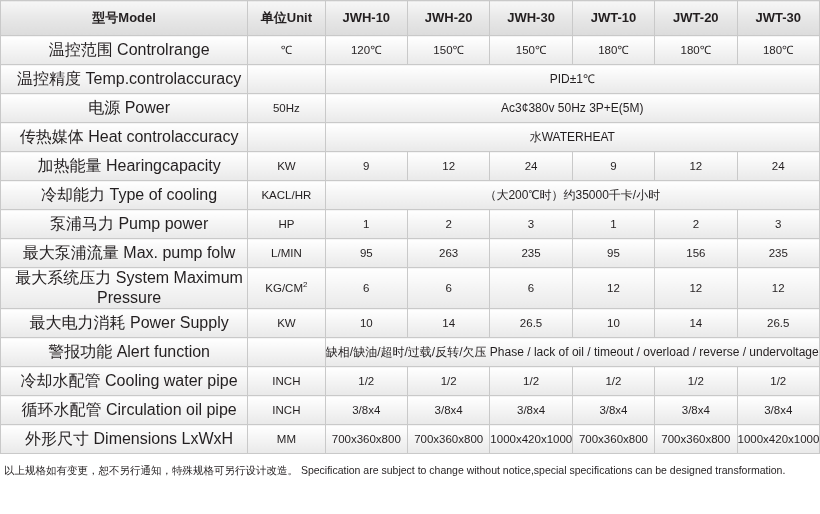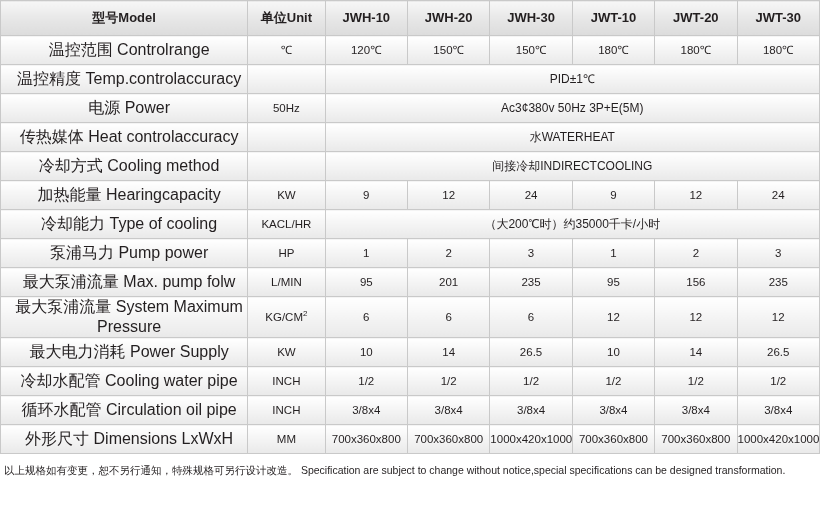--- a/index.html
+++ b/index.html
@@ -118,25 +118,20 @@
           <td class="col-label">电源 Power</td>
           <td class="unit">50Hz</td>
           <td class="span-all" colspan="6">Ac3¢380v 50Hz 3P+E(5M)</td>
         </tr>
         <tr>
           <td class="col-label">传热媒体 Heat controlaccuracy</td>
           <td class="unit"></td>
           <td class="span-all" colspan="6">水WATERHEAT</td>
         </tr>
         <tr>
-          <td class="col-label">冷却方式 Cooling method</td>
-          <td class="unit"></td>
-          <td class="span-all" colspan="6">间接冷却INDIRECTCOOLING</td>
-        </tr>
-        <tr>
           <td class="col-label">加热能量 Hearingcapacity</td>
           <td class="unit">KW</td>
           <td>9</td>
           <td>12</td>
           <td>24</td>
           <td>9</td>
           <td>12</td>
           <td>24</td>
         </tr>
         <tr>
@@ -151,47 +146,52 @@
           <td>2</td>
           <td>3</td>
           <td>1</td>
           <td>2</td>
           <td>3</td>
         </tr>
         <tr>
           <td class="col-label">最大泵浦流量 Max. pump folw</td>
           <td class="unit">L/MIN</td>
           <td>95</td>
-          <td>201</td>
+          <td>263</td>
           <td>235</td>
           <td>95</td>
           <td>156</td>
           <td>235</td>
         </tr>
         <tr>
-          <td class="col-label">最大泵浦流量 System Maximum Pressure</td>
+          <td class="col-label">最大系统压力 System Maximum Pressure</td>
           <td class="unit"><span>KG/CM</span><span class="sup">2</span></td>
           <td>6</td>
           <td>6</td>
           <td>6</td>
           <td>12</td>
           <td>12</td>
           <td>12</td>
         </tr>
         <tr>
           <td class="col-label">最大电力消耗 Power Supply</td>
           <td class="unit">KW</td>
           <td>10</td>
           <td>14</td>
           <td>26.5</td>
           <td>10</td>
           <td>14</td>
           <td>26.5</td>
         </tr>
         <tr>
+          <td class="col-label">警报功能 Alert function</td>
+          <td class="unit"></td>
+          <td class="span-all" colspan="6">缺相/缺油/超时/过载/反转/欠压 Phase / lack of oil / timeout / overload / reverse / undervoltage</td>
+        </tr>
+        <tr>
           <td class="col-label">冷却水配管 Cooling water pipe</td>
           <td class="unit">INCH</td>
           <td>1/2</td>
           <td>1/2</td>
           <td>1/2</td>
           <td>1/2</td>
           <td>1/2</td>
           <td>1/2</td>
         </tr>
         <tr>

